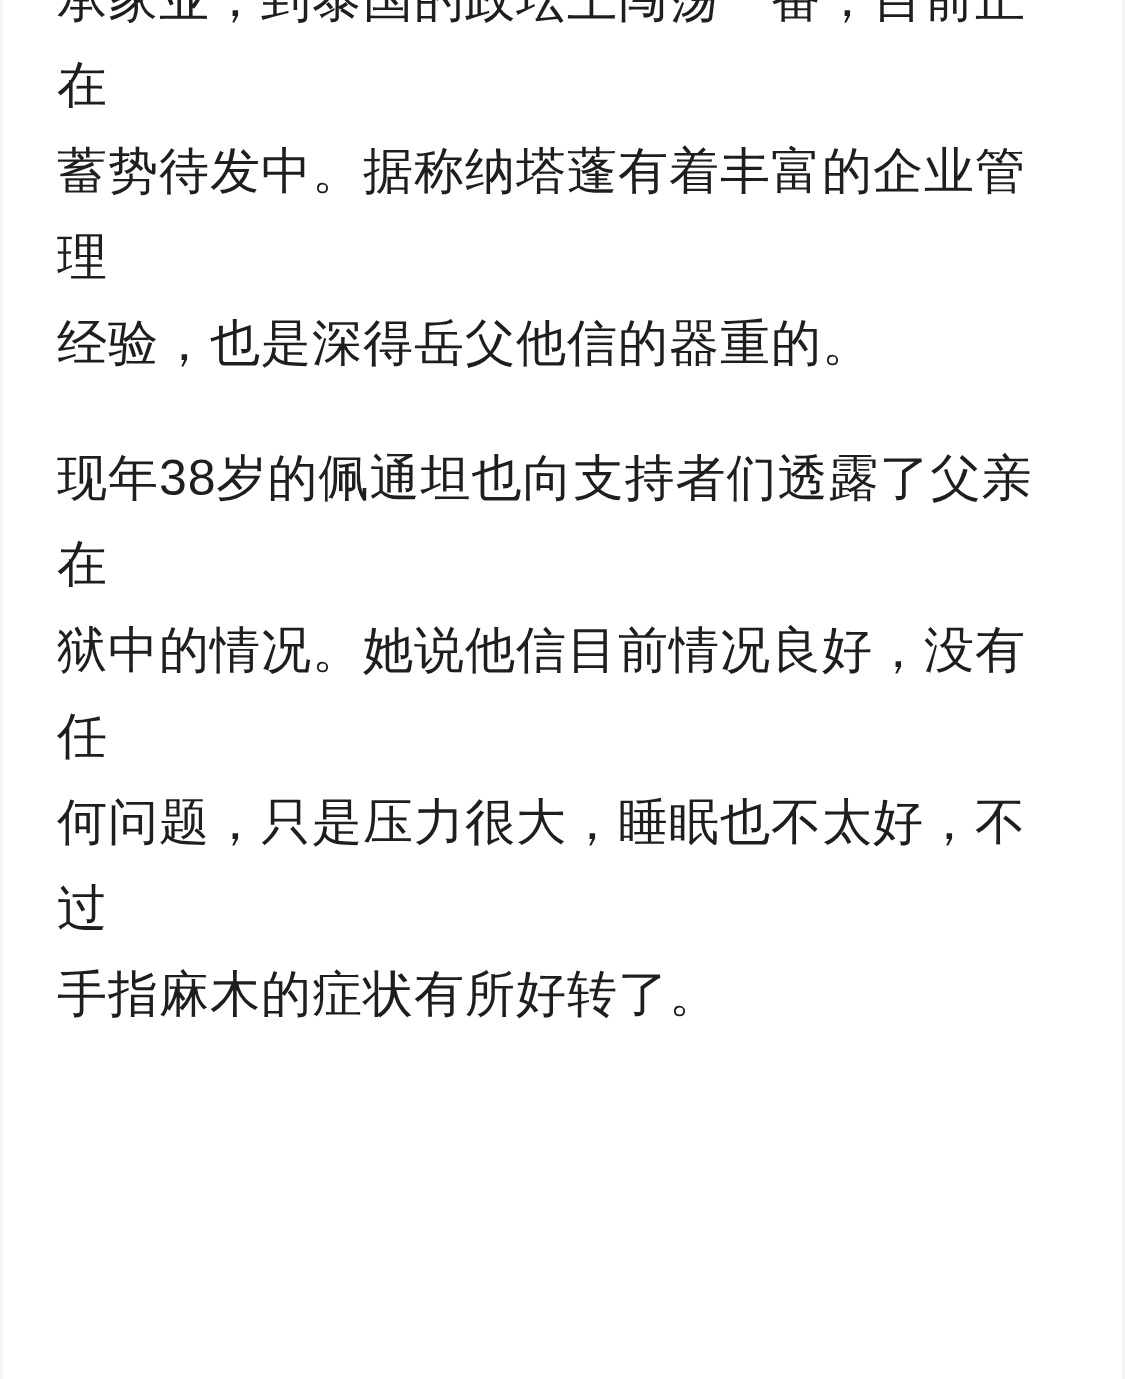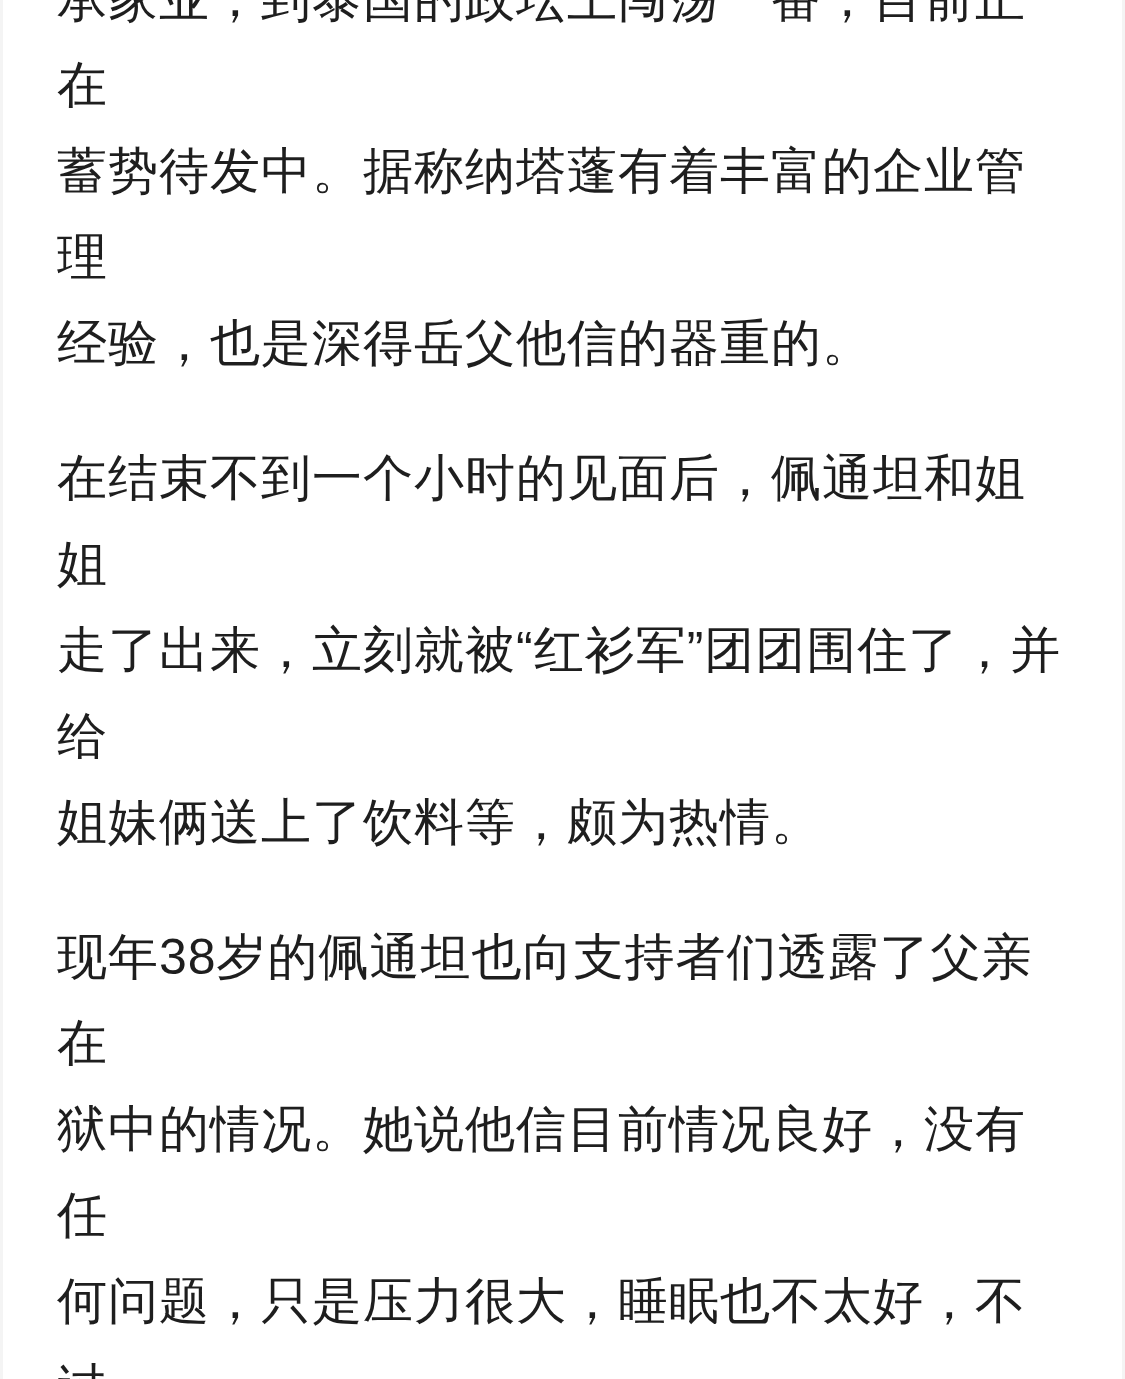--- a/index.html
+++ b/index.html
@@ -51,22 +51,19 @@
 <body>
 
 <div class="page">
   <div class="edge left"></div>
   <div class="edge right"></div>
 
   <div class="article">
     <p class="para">承家业，到泰国的政坛上闯荡一番，目前正在
 蓄势待发中。据称纳塔蓬有着丰富的企业管理
 经验，也是深得岳父他信的器重的。</p>
-    <p class="para">在结束不到一个小时的见面后，佩通坦和姐姐
-走了出来，立刻就被“红衫军”团团围住了，并给
-姐妹俩送上了饮料等，颇为热情。</p>
     <p class="para">现年38岁的佩通坦也向支持者们透露了父亲在
 狱中的情况。她说他信目前情况良好，没有任
 何问题，只是压力很大，睡眠也不太好，不过
 手指麻木的症状有所好转了。</p>
 
   </div>
 </div>
 
 </body></html>

